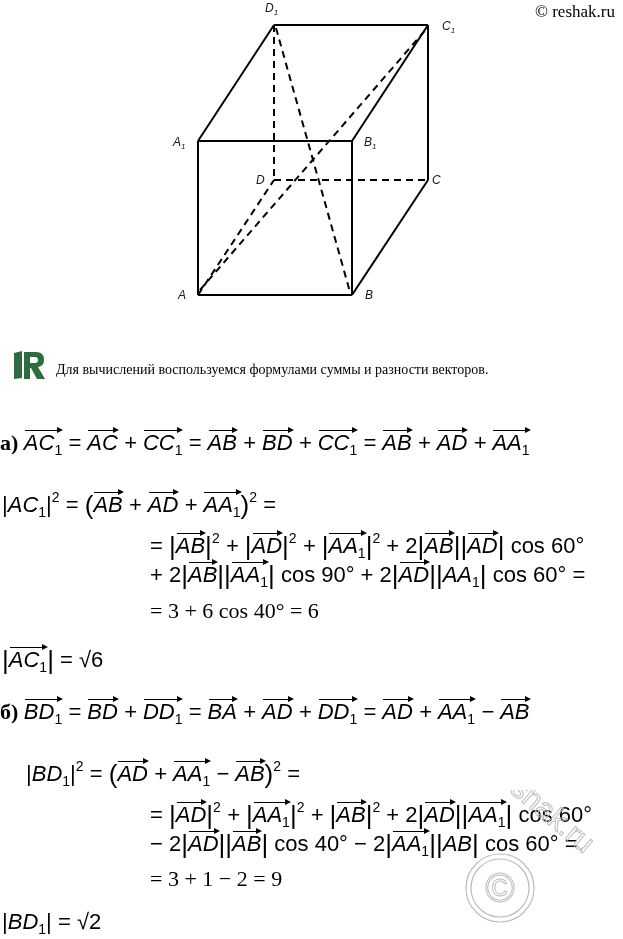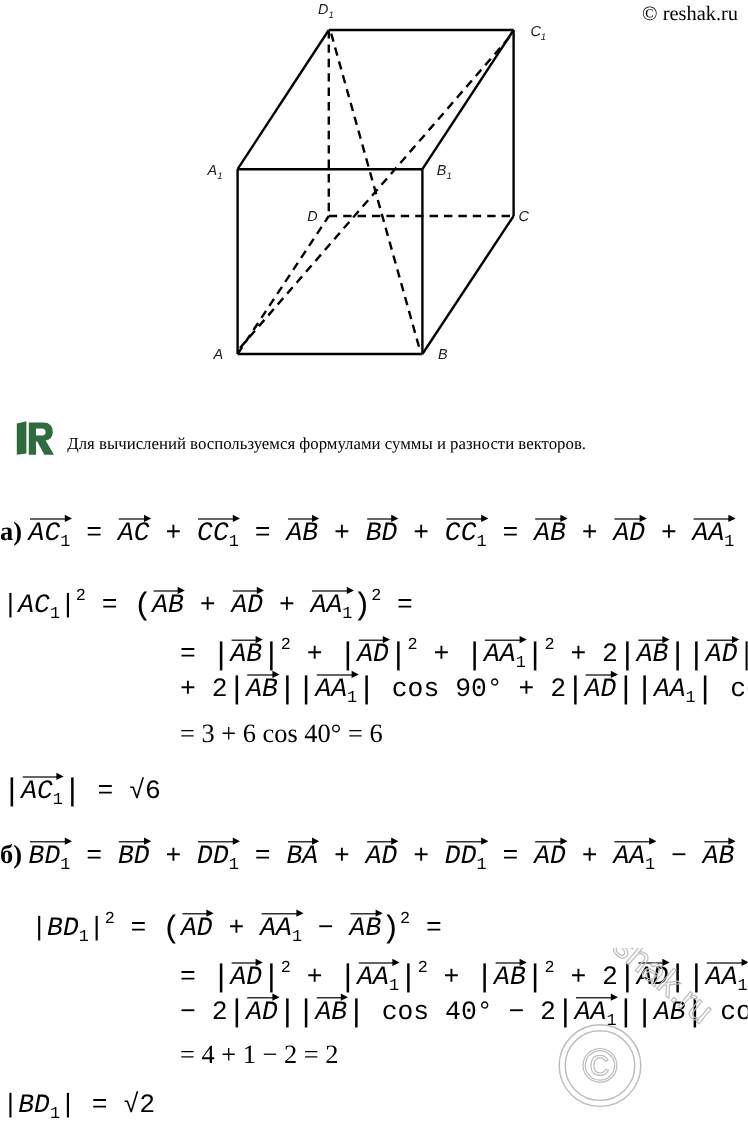--- a/index.html
+++ b/index.html
@@ -8,21 +8,21 @@
   .copyright { position: absolute; top: 0; right: 8px; font-size: 17px; line-height: 24px; }
   .figure { position: absolute; left: 160px; top: 0; width: 300px; height: 310px; font-style: italic; }
   .figure svg { display: block; }
   .vlabel { font-family: "Liberation Sans", "DejaVu Sans", sans-serif; font-size: 12px; fill: #1a1a1a; }
   .vsub { font-size: 8px; }
 
   .intro { position: absolute; left: 12px; top: 350px; width: 615px; font-size: 14px; line-height: 30px; }
   .intro .logo { display: inline-block; width: 34px; height: 30px; vertical-align: -6px; margin-right: 10px; }
 
   .line { position: absolute; white-space: nowrap; font-size: 22px; line-height: 30px; }
-  .m { font-family: Liberation Mono, monospace; font-style: italic; }
+  .m { font-family: Liberation Sans, sans-serif; font-style: italic; }
   .n { font-style: normal; }
   .b { font-weight: bold; font-family: "Liberation Serif", serif; font-style: normal; }
   .vec { position: relative; display: inline-block; font-style: italic; }
   .vec::before { content: ""; position: absolute; left: 1px; right: 1px; top: 2px; border-top: 1.3px solid #000; }
   .vec::after { content: ""; position: absolute; right: -1px; top: -1px; width: 0; height: 0;
                 border-left: 6px solid #000; border-top: 3px solid transparent; border-bottom: 3px solid transparent; }
   sub { font-size: 14px; vertical-align: -5px; font-style: normal; }
   sup { font-size: 14px; vertical-align: 10px; font-style: normal; }
   .abs { font-style: normal; font-size: 26px; vertical-align: -2px; }
   .watermark { position: absolute; left: 455px; top: 790px; width: 168px; height: 149px; pointer-events: none; }
@@ -105,21 +105,21 @@
 
 <div class="line m" style="left:2px; top:751px;margin-left:24px;">
   <span class="n">|</span>BD<sub>1</sub><span class="n">|</span><sup>2</sup> <span class="n">=</span> <span class="abs">(</span><span class="vec">AD</span> + <span class="vec">AA<sub>1</sub></span> − <span class="vec">AB</span><span class="abs">)</span><sup>2</sup> <span class="n">=</span>
 </div>
 <div class="line m" style="left:150px; top:792px;">
   <span class="n">=</span> <span class="abs">|</span><span class="vec">AD</span><span class="abs">|</span><sup>2</sup> + <span class="abs">|</span><span class="vec">AA<sub>1</sub></span><span class="abs">|</span><sup>2</sup> + <span class="abs">|</span><span class="vec">AB</span><span class="abs">|</span><sup>2</sup> <span class="n">+ 2</span><span class="abs">|</span><span class="vec">AD</span><span class="abs">||</span><span class="vec">AA<sub>1</sub></span><span class="abs">|</span> <span class="n">cos 60°</span>
 </div>
 <div class="line m" style="left:150px; top:829px;">
   <span class="n">− 2</span><span class="abs">|</span><span class="vec">AD</span><span class="abs">||</span><span class="vec">AB</span><span class="abs">|</span> <span class="n">cos 40° − 2</span><span class="abs">|</span><span class="vec">AA<sub>1</sub></span><span class="abs">||</span>AB<span class="abs">|</span> <span class="n">cos 60° =</span>
 </div>
-<div class="line" style="left:150px; top:864px;">= 4 + 1 − 2 = 2</div>
+<div class="line" style="left:150px; top:864px;">= 3 + 1 − 2 = 9</div>
 
 <div class="line m" style="left:2px; top:907px;">
   <span class="n">|</span>BD<sub>1</sub><span class="n">|</span> <span class="n">= √2</span>
 </div>
 
 <div class="watermark">
   <svg width="168" height="149" viewBox="0 0 168 149">
     <g fill="none" stroke="#bdbdbd" stroke-width="1.2">
       <circle cx="45" cy="98" r="34"></circle>
       <circle cx="45" cy="98" r="29"></circle>

